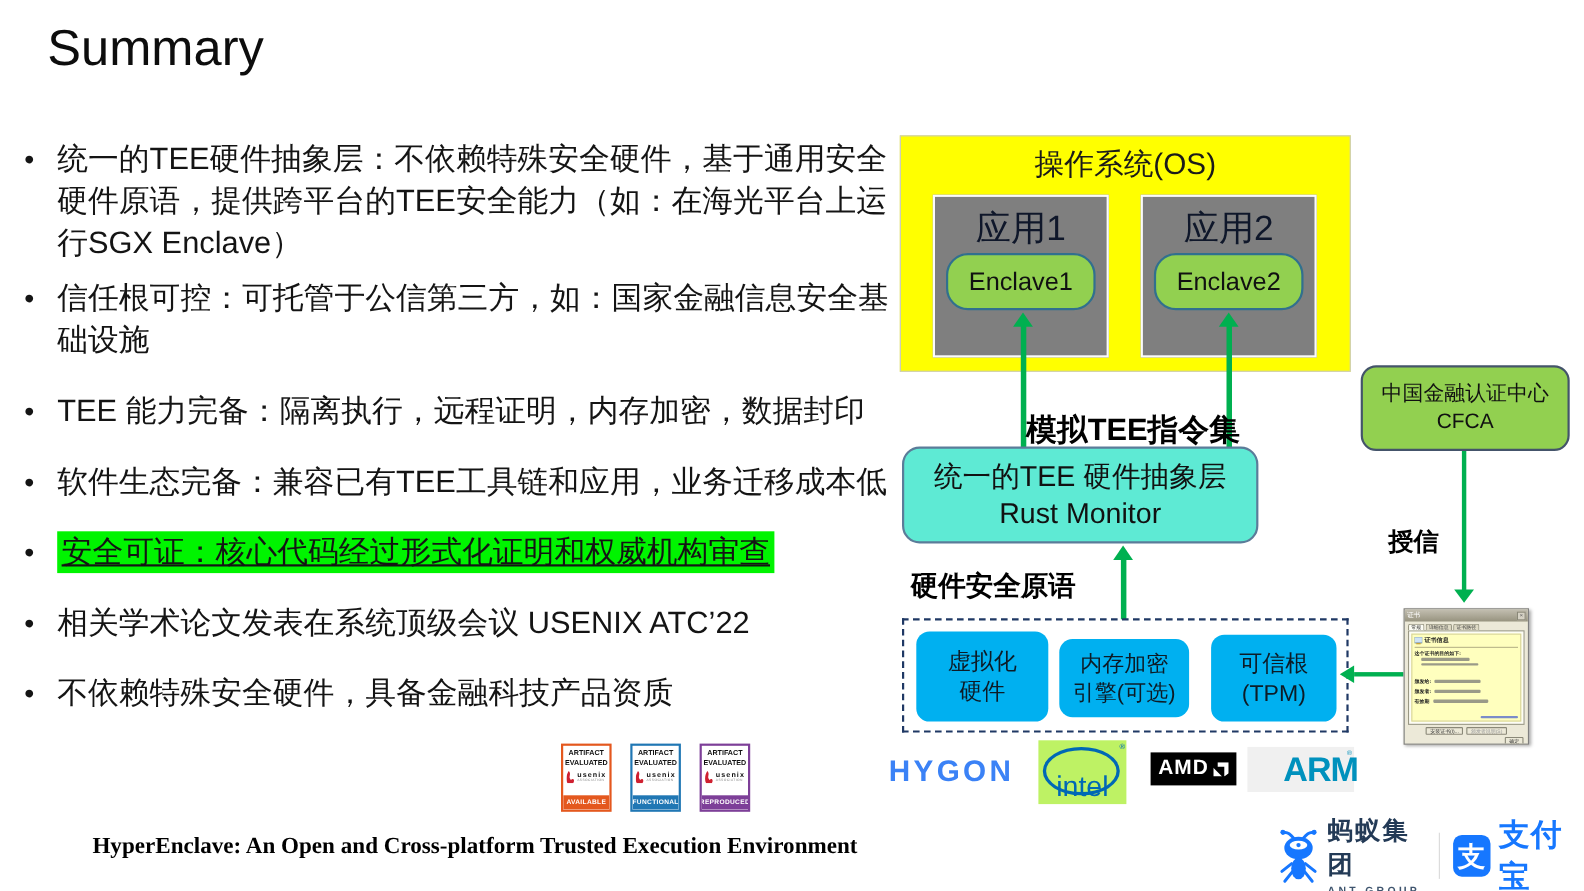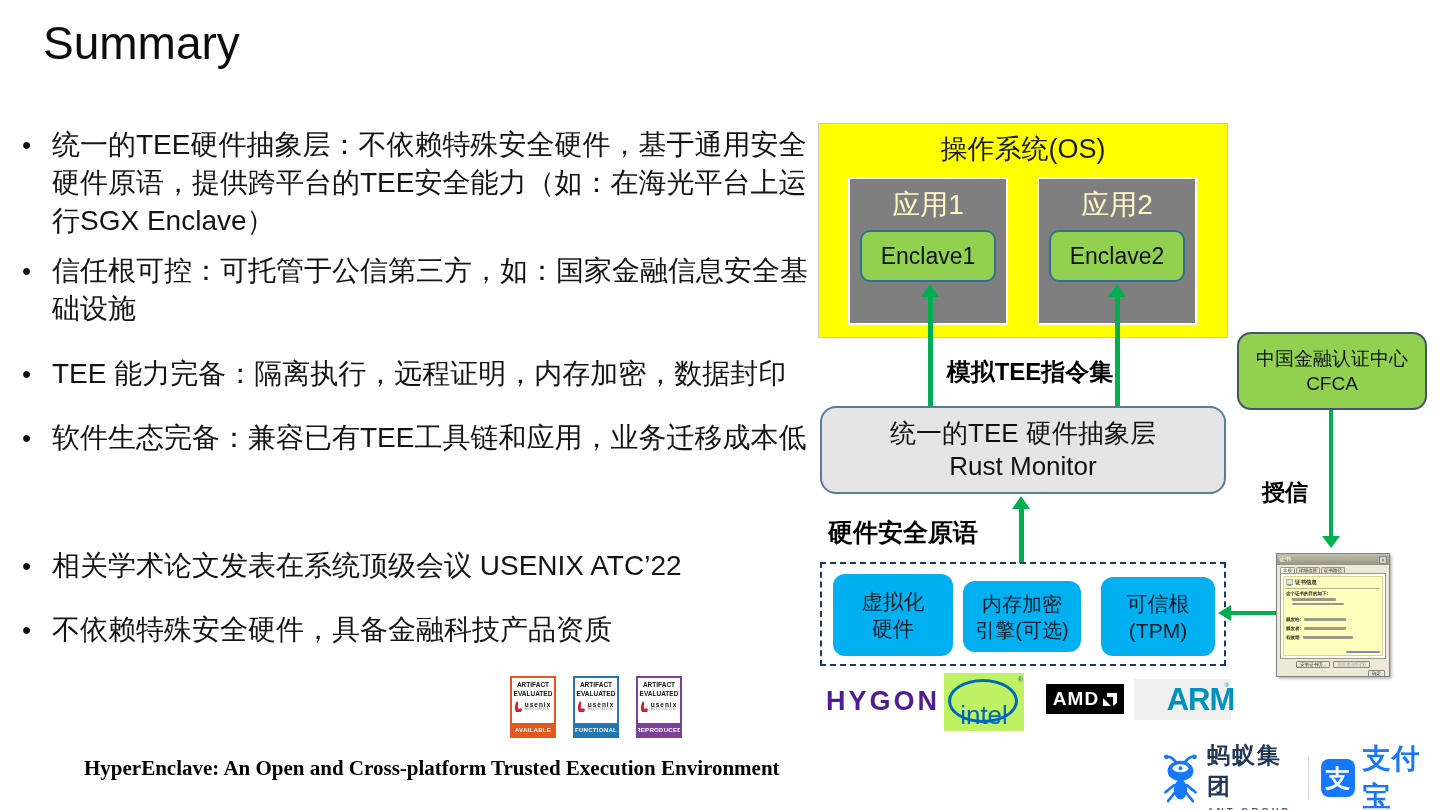--- a/index.html
+++ b/index.html
@@ -30,43 +30,43 @@
   .b2{border-color:#7d3f98}.b2 .banner{background:#7d3f98}
 
   
   .caption{position:absolute;left:84px;top:756px;font-family:"Liberation Serif","DejaVu Serif",serif;font-weight:bold;font-size:21px;color:#000;}
 
   
   .os-box{position:absolute;left:818px;top:123px;width:410px;height:215px;background:#ffff00;border:1px solid #c9c9c9;box-sizing:border-box;}
   .os-title{position:absolute;left:818px;top:131px;width:410px;text-align:center;font-size:27px;color:#1a1a1a;}
   .app-box{position:absolute;top:177px;width:160px;height:148px;background:#7f7f7f;border:2px solid #fbfbfb;box-sizing:border-box;}
   .app1{left:848px}.app2{left:1037px}
-  .app-label{text-align:center;font-size:28px;color:#fef9c3;margin-top:7px;}
-  .enclave{position:absolute;top:230px;width:136px;height:52px;background:#92d050;border:2px solid #31708e;border-radius:10px;box-sizing:border-box;display:flex;align-items:center;justify-content:center;font-size:23px;color:#111;}
+  .app-label{text-align:center;font-size:32px;color:#0f172a;margin-top:7px;}
+  .enclave{position:absolute;top:230px;width:136px;height:52px;background:#92d050;border:2px solid #31708e;border-radius:20px;box-sizing:border-box;display:flex;align-items:center;justify-content:center;font-size:23px;color:#111;}
   .enc1{left:860px}.enc2{left:1049px}
-  .isa-label{position:absolute;left:925px;top:356px;width:210px;text-align:center;font-weight:bold;font-size:24px;color:#000;}
-  .hal-box{position:absolute;left:820px;top:406px;width:406px;height:88px;background:#e5e5e5;border:2px solid #5b7c99;border-radius:16px;box-sizing:border-box;display:flex;flex-direction:column;align-items:center;justify-content:center;font-size:26px;line-height:33px;color:#111;}
+  .isa-label{position:absolute;left:925px;top:372px;width:210px;text-align:center;font-weight:bold;font-size:28px;color:#000;}
+  .hal-box{position:absolute;left:820px;top:406px;width:324px;height:88px;background:#5eead4;border:2px solid #5b7c99;border-radius:16px;box-sizing:border-box;display:flex;flex-direction:column;align-items:center;justify-content:center;font-size:26px;line-height:33px;color:#111;}
   .hw-label{position:absolute;left:828px;top:516px;font-weight:bold;font-size:25px;color:#000;}
   .dashed-box{position:absolute;left:820px;top:562px;width:406px;height:104px;border:2px dashed #1f3864;box-sizing:border-box;}
   .hw-box{position:absolute;background:#00b0f0;border-radius:12px;display:flex;flex-direction:column;align-items:center;justify-content:center;color:#0d1b26;}
   .hwb1{left:833px;top:574px;width:120px;height:82px;font-size:21px;line-height:27px;}
   .hwb2{left:963px;top:581px;width:118px;height:71px;font-size:20px;line-height:26px;}
   .hwb3{left:1101px;top:577px;width:114px;height:79px;font-size:21px;line-height:27px;}
   .cfca-box{position:absolute;left:1237px;top:332px;width:190px;height:78px;background:#92d050;border:2px solid #44546a;border-radius:14px;box-sizing:border-box;display:flex;flex-direction:column;align-items:center;justify-content:center;font-size:19px;line-height:25px;color:#111;}
   .trust-label{position:absolute;left:1262px;top:477px;font-weight:bold;font-size:23px;color:#000;}
 
   
   .aline{position:absolute;background:#00b050;}
   .ahead{position:absolute;width:0;height:0;}
   .up{border-left:9.5px solid transparent;border-right:9.5px solid transparent;border-bottom:13px solid #00b050;}
   .down{border-left:9px solid transparent;border-right:9px solid transparent;border-top:12px solid #00b050;}
   .left{border-top:8px solid transparent;border-bottom:8px solid transparent;border-right:13px solid #00b050;}
 
   
-  .hygon{position:absolute;left:826px;top:686px;font-size:27px;font-weight:bold;letter-spacing:3px;color:#4c1d95;text-align:center;}
+  .hygon{position:absolute;left:808px;top:686px;font-size:27px;font-weight:bold;letter-spacing:3px;color:#3b82f6;text-align:center;}
   .intel{position:absolute;left:944px;top:673px;width:80px;height:58px;background:#bef264;display:flex;align-items:flex-end;justify-content:center;}
   .intel-oval{position:absolute;left:4px;top:6px;width:70px;height:44px;border:3px solid #0068b5;border-radius:50%;box-sizing:border-box;}
   .intel-word{position:relative;font-size:26px;color:#0068b5;}
   .intel-reg{position:absolute;right:1px;top:3px;font-size:7px;color:#0068b5;}
   .amd{position:absolute;left:1046px;top:684px;width:78px;height:30px;background:#000;display:flex;align-items:center;justify-content:center;gap:4px;}
   .amd-word{color:#fff;font-weight:bold;font-size:19px;letter-spacing:1px;}
   .arm{position:absolute;left:1134px;top:679px;width:97px;height:41px;background:#f0f0f0;display:flex;align-items:center;justify-content:center;}
   .arm-word{font-size:31px;font-weight:bold;color:#0091bd;letter-spacing:-1px;margin-left:36px;}
   .arm-reg{position:absolute;right:2px;top:3px;font-size:6px;color:#0091bd;}
 
@@ -121,20 +121,25 @@
     </div>
   </div>
   <div class="bullet" style="top:355px">
     <div>
         <div class="bl">TEE 能力完备：隔离执行，远程证明，内存加密，数据封印</div>
       </div>
   </div>
   <div class="bullet" style="top:419px">
     <div>
         <div class="bl">软件生态完备：兼容已有TEE工具链和应用，业务迁移成本低</div>
+      </div>
+  </div>
+  <div class="bullet" style="top:483px">
+    <div>
+        <div class="bl hl">安全可证：核心代码经过形式化证明和权威机构审查</div>
       </div>
   </div>
   <div class="bullet" style="top:547px">
     <div>
         <div class="bl">相关学术论文发表在系统顶级会议 USENIX ATC’22</div>
       </div>
   </div>
   <div class="bullet" style="top:611px">
     <div>
         <div class="bl">不依赖特殊安全硬件，具备金融科技产品资质</div>

